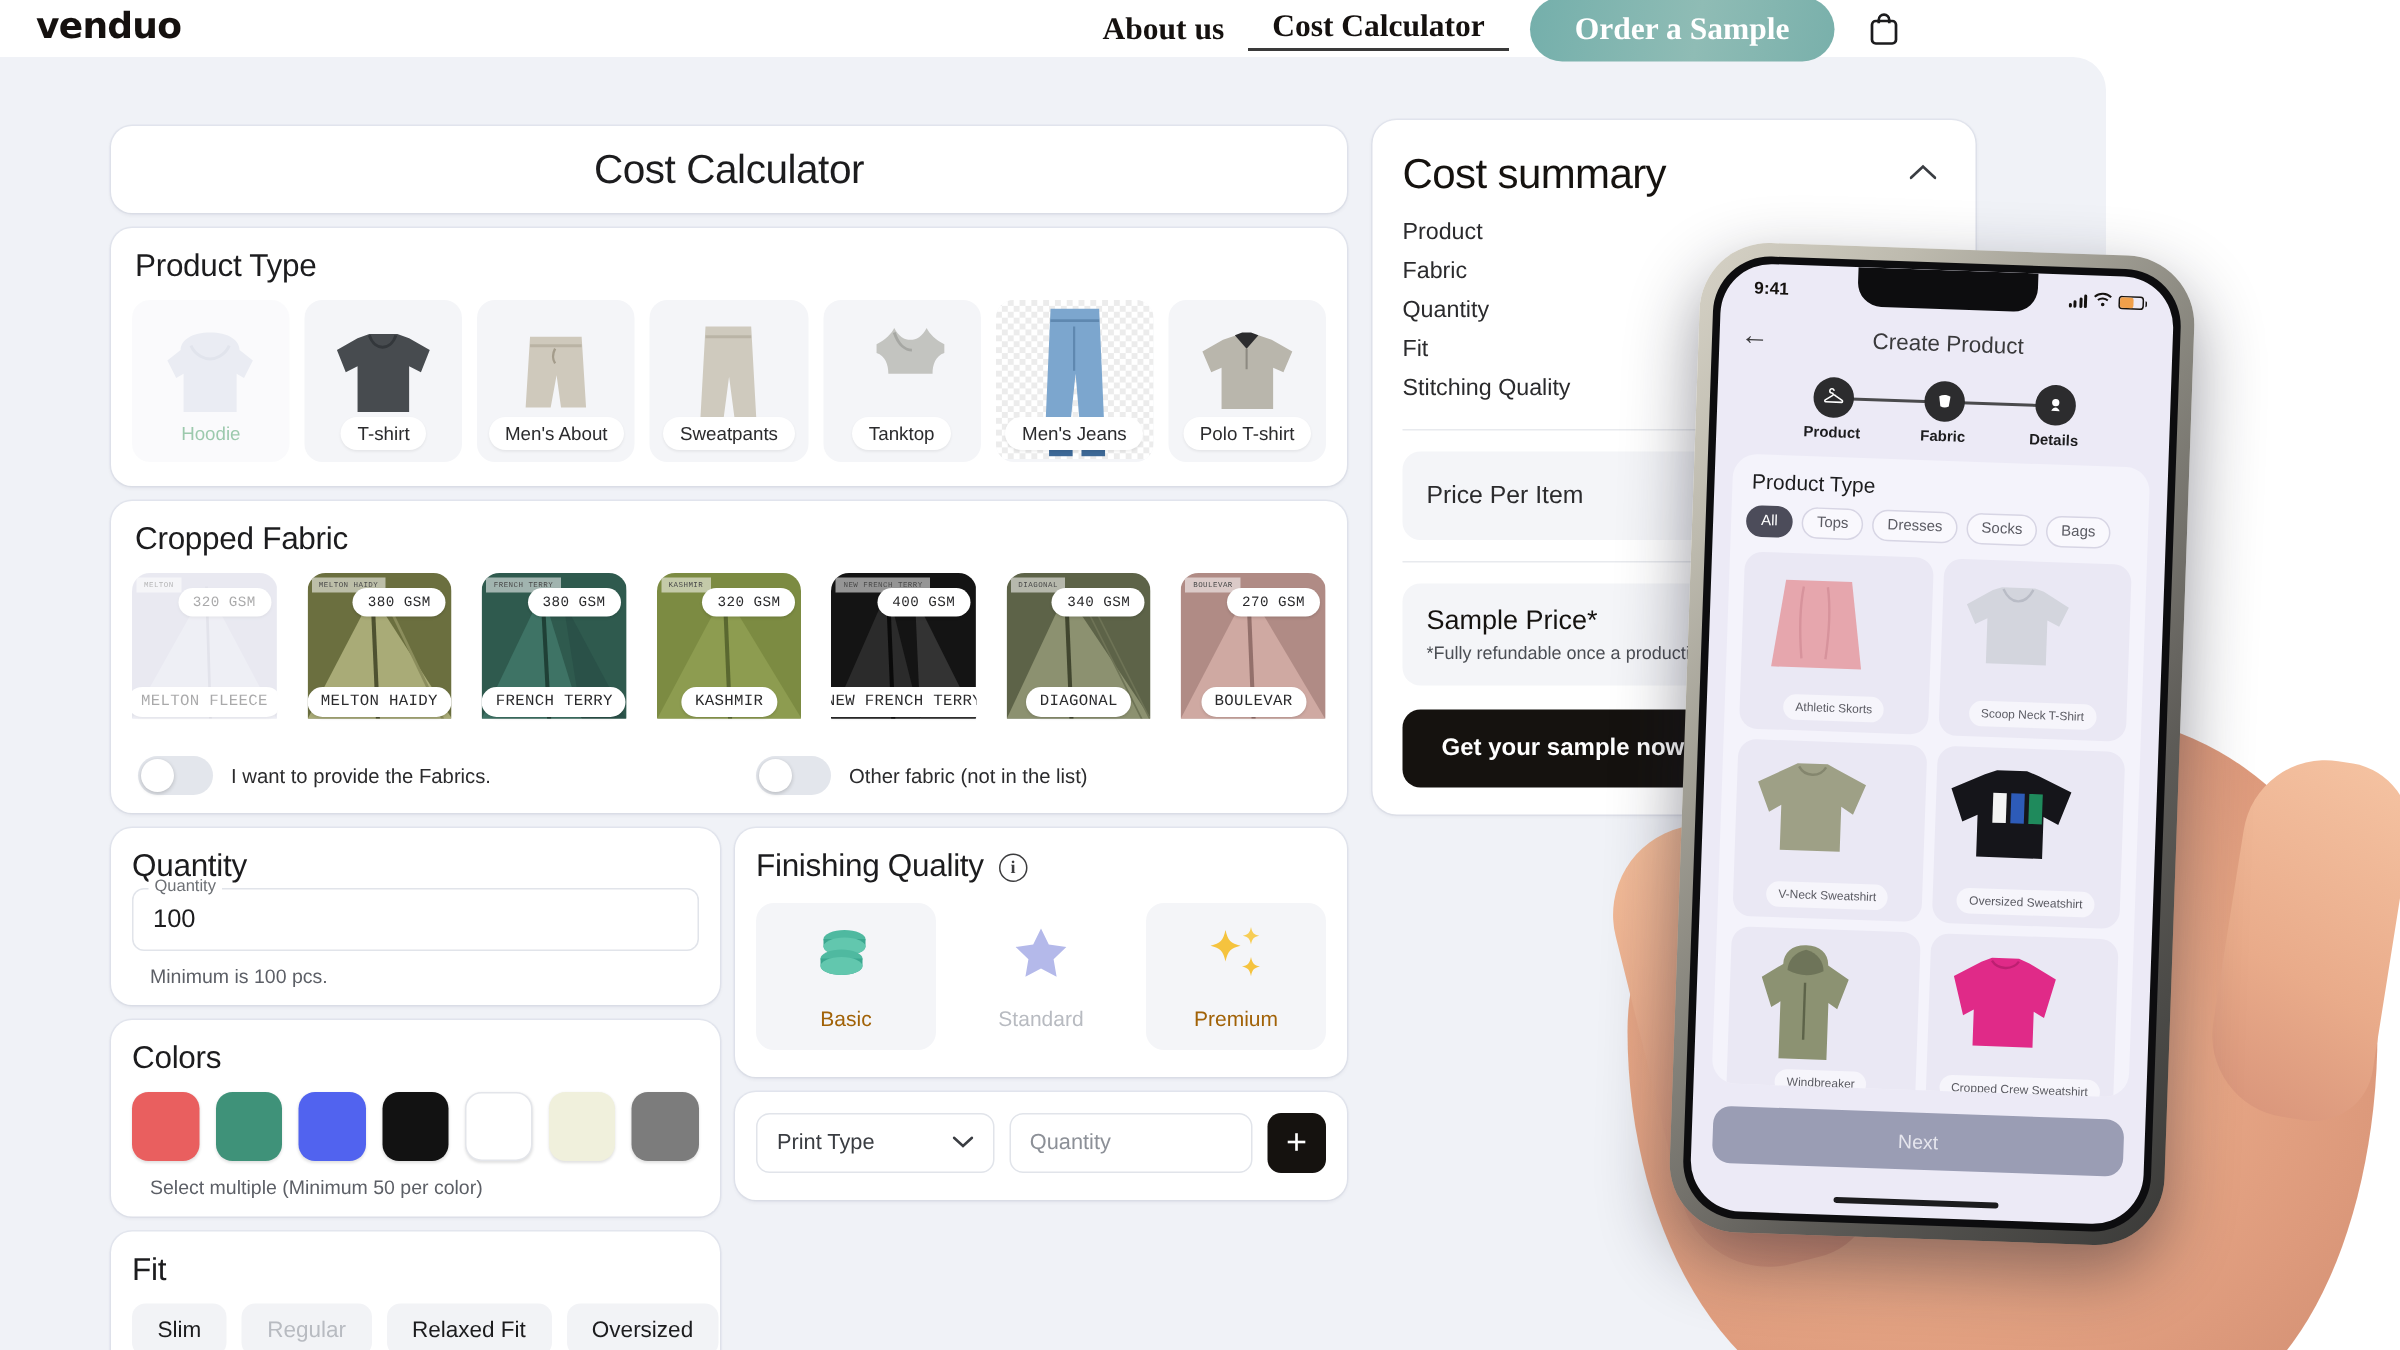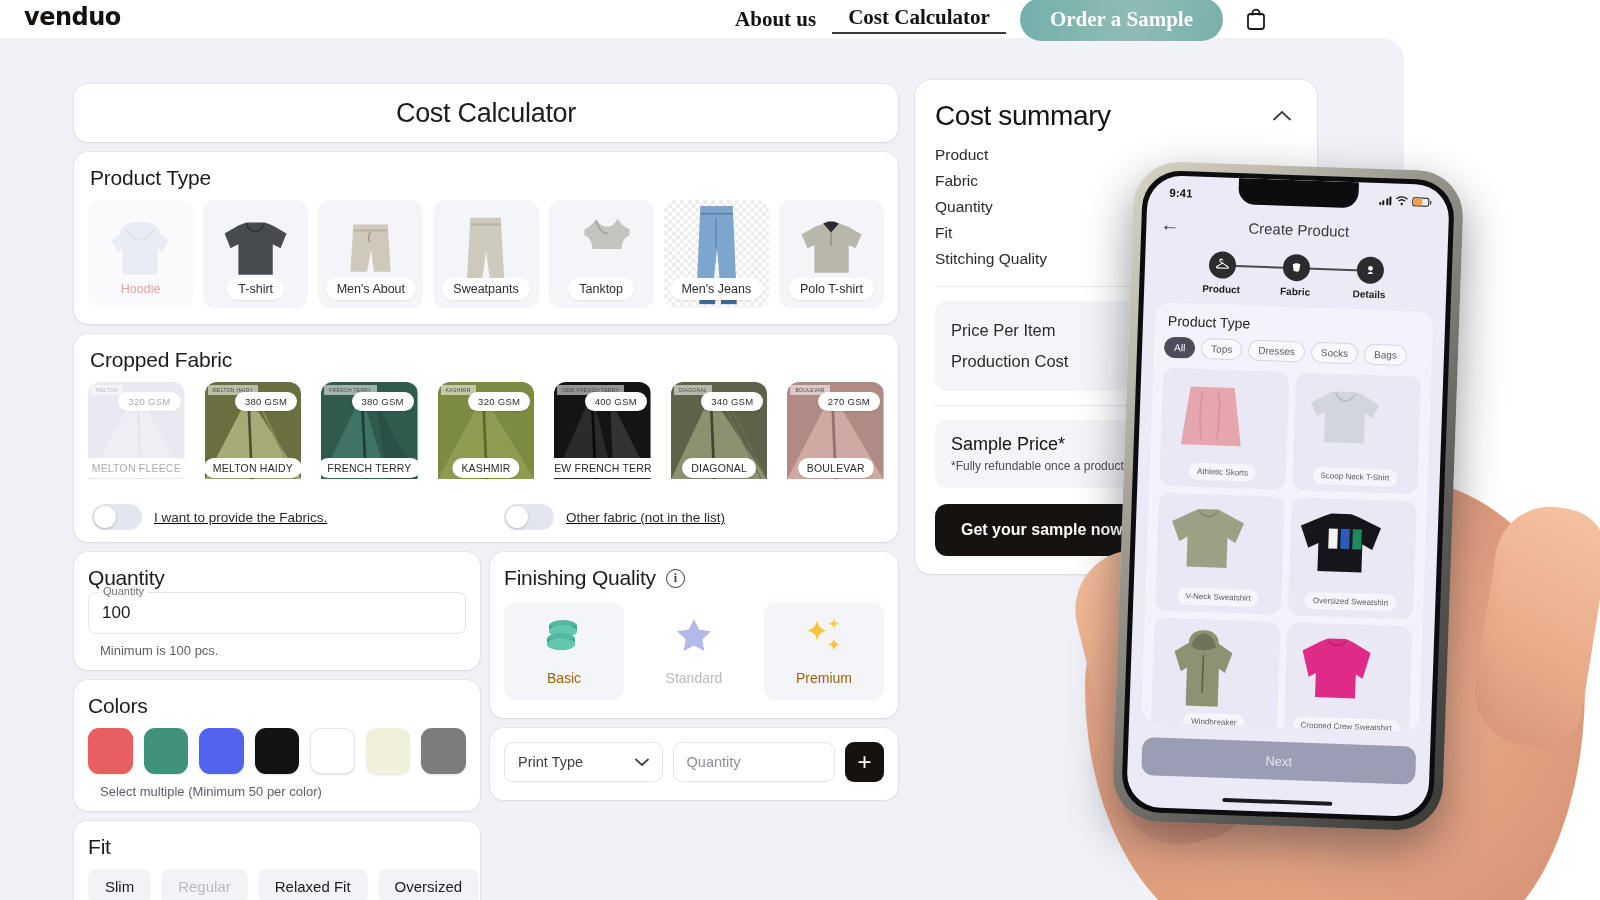--- a/index.html
+++ b/index.html
@@ -86,27 +86,27 @@
     overflow: hidden;
   }
   .pt-item.disabled { opacity: .42; cursor: default; }
   .pt-item .pt-label {
     position: relative; z-index: 3;
     background:#fff; border-radius: 13px;
     font-size: 12.5px; color:#2b2b2d;
     padding: 4px 11px; white-space:nowrap;
     box-shadow: 0 1px 2px rgba(0,0,0,.07);
   }
-  .pt-item.disabled .pt-label { background: transparent; color:#b91c1c; box-shadow:none;}
+  .pt-item.disabled .pt-label { background: transparent; color:#15803d; box-shadow:none;}
   .pt-art { position:absolute; left:0; top:0; right:0; bottom:0; z-index:1;}
 
   
   .fab-card { padding: 14px 14px 12px 14px; margin-bottom: 10px;}
   .fab-title { margin: 0 0 10px 2px;}
-  .fab-row { display:flex; gap: 20px;}
+  .fab-row { display:flex; gap: 20px; font-family: Liberation Mono, monospace;}
   .fab-item {
     width: 107px; height: 108px; border-radius: 12px;
     position: relative; overflow: hidden; cursor: pointer;
   }
   .fab-item.disabled { opacity: .4; cursor: default;}
   .fab-gsm {
     position:absolute; right:4px; top:10px; z-index:4;
     background:#fff; border-radius:13px;
     font-size:9.5px; color:#2b2b2d; letter-spacing:.3px;
     padding: 4px 10px; white-space:nowrap;
@@ -123,21 +123,21 @@
     position:absolute; left:3px; top:3px; z-index:4;
     background: rgba(255,255,255,.55);
     font-size:5px; color:#4a4a4a; padding:2px 5px; letter-spacing:.3px;
   }
   .fab-comp {
     position:absolute; right:4px; bottom:3px; z-index:4;
     font-size:5.5px; color:rgba(255,255,255,.85); letter-spacing:.2px;
   }
   .fab-art { position:absolute; inset:0; z-index:1; }
 
-  .toggles { display:flex; align-items:center; margin-top: 14px; padding: 0 4px; text-decoration: underline;}
+  .toggles { display:flex; align-items:center; margin-top: 14px; padding: 0 4px;}
   .toggle-wrap { display:flex; align-items:center; gap:12px; cursor:pointer;}
   .switch {
     width: 50px; height: 26px; border-radius: 14px;
     background: #e3e6ec; position: relative; flex: 0 0 auto;
   }
   .switch .knob {
     position:absolute; left:2px; top:2px;
     width:22px; height:22px; border-radius:50%;
     background:#fff; box-shadow:0 1px 3px rgba(0,0,0,.2);
   }
@@ -731,24 +731,20 @@
         </div>
       </div>
 
       <div class="sum-divider"></div>
 
       <div class="sum-block">
         <div class="sum-row">
           <span>Price Per Item</span>
           <span></span>
         </div>
-        <div class="sum-row">
-          <span>Production Cost</span>
-          <span></span>
-        </div>
       </div>
 
       <div class="sum-divider"></div>
 
       <div class="sum-block">
         <div class="sample-title">Sample Price*</div>
         <div class="sum-note">*Fully refundable once a production order is placed.</div>
       </div>
 
       <div class="cta-row">

